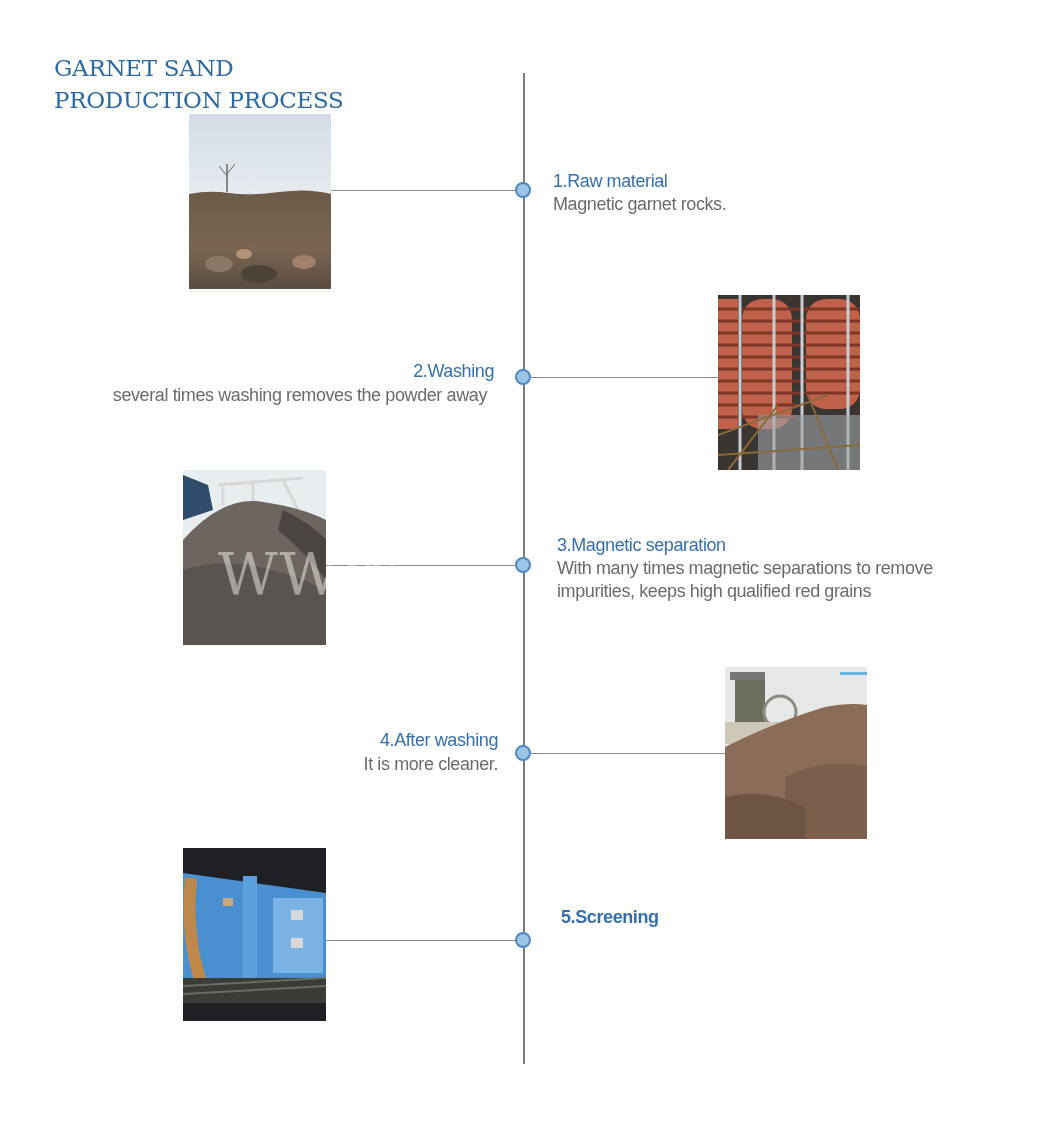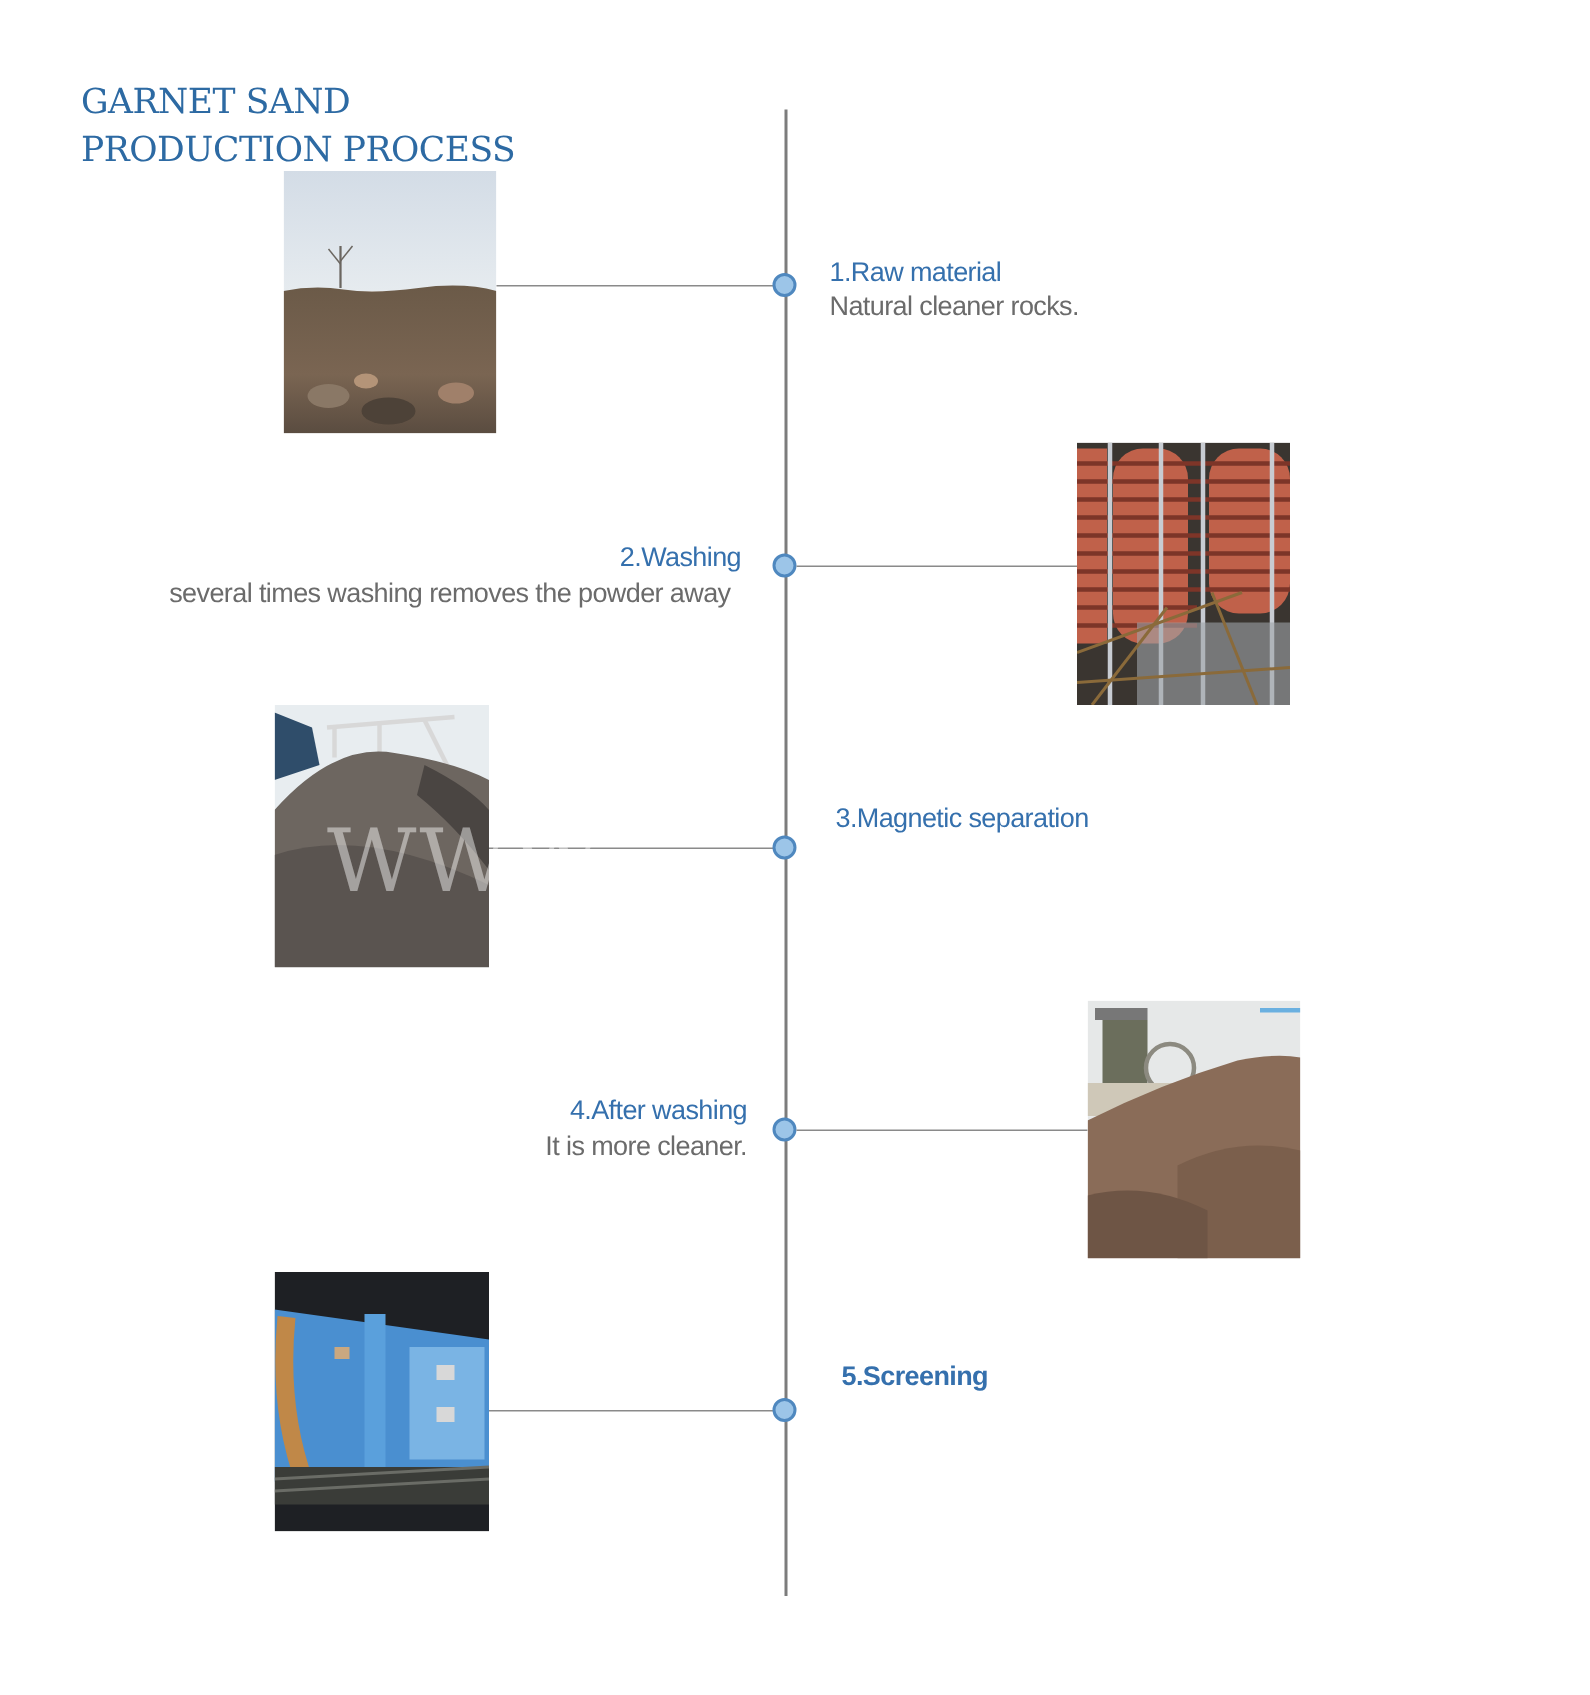--- a/index.html
+++ b/index.html
@@ -45,21 +45,21 @@
     <line x1="38" y1="60" x2="46" y2="50" stroke="#6b6660" stroke-width="1"></line>
     <ellipse cx="30" cy="150" rx="14" ry="8" fill="#8a7866"></ellipse>
     <ellipse cx="70" cy="160" rx="18" ry="9" fill="#4d4238"></ellipse>
     <ellipse cx="115" cy="148" rx="12" ry="7" fill="#a0806a"></ellipse>
     <ellipse cx="55" cy="140" rx="8" ry="5" fill="#b49478"></ellipse>
   </svg>
 </div>
 <div class="hline" style="left:331px;top:190px;width:185px;"></div>
 <div class="node" style="left:515px;top:182px;"></div>
 <div class="step-title" style="left:553px;top:171px;">1.Raw material</div>
-<div class="step-desc" style="left:553px;top:193px;white-space:nowrap;">Natural cleaner rocks.</div>
+<div class="step-desc" style="left:553px;top:193px;white-space:nowrap;">Magnetic garnet rocks.</div>
 
 <div class="step-title right" style="right:566px;top:361px;">2.Washing</div>
 <div class="step-desc right" style="right:573px;top:384px;white-space:nowrap;">several times washing removes the powder away</div>
 <div class="node" style="left:515px;top:369px;"></div>
 <div class="hline" style="left:531px;top:377px;width:187px;"></div>
 <div class="photo" style="left:718px;top:295px;width:142px;height:175px;">
   <svg width="142" height="175" viewBox="0 0 142 175">
     <rect width="142" height="175" fill="#3a3530"></rect>
     <g fill="#c0614a">
       <rect x="0" y="4" width="20" height="130"></rect>
@@ -107,20 +107,22 @@
     <path d="M0 70 Q40 25 80 32 Q120 38 143 50 L143 175 L0 175 Z" fill="#6d6660"></path>
     <path d="M0 100 Q60 80 143 120 L143 175 L0 175 Z" fill="#5a5450"></path>
     <path d="M100 40 Q130 55 143 70 L143 110 Q120 80 95 60 Z" fill="#4a4542"></path>
   </svg>
 </div>
 <div class="hline" style="left:326px;top:565px;width:190px;"></div>
 <div class="watermark">WWW</div>
 <div class="node" style="left:515px;top:557px;"></div>
 <div class="step-title" style="left:557px;top:535px;">3.Magnetic separation</div>
 <div class="step-desc" style="left:557px;top:557px;white-space:nowrap;">
+  <div>With many times magnetic separations to remove</div>
+  <div>impurities, keeps high qualified red grains</div>
 </div>
 
 <div class="step-title right" style="right:562px;top:730px;">4.After washing</div>
 <div class="step-desc right" style="right:562px;top:753px;white-space:nowrap;">It is more cleaner.</div>
 <div class="node" style="left:515px;top:745px;"></div>
 <div class="hline" style="left:531px;top:753px;width:194px;"></div>
 <div class="photo" style="left:725px;top:667px;width:142px;height:172px;">
   <svg width="142" height="172" viewBox="0 0 142 172">
     <rect width="142" height="172" fill="#e6e8e8"></rect>
     <rect x="5" y="5" width="35" height="8" fill="#777"></rect>

